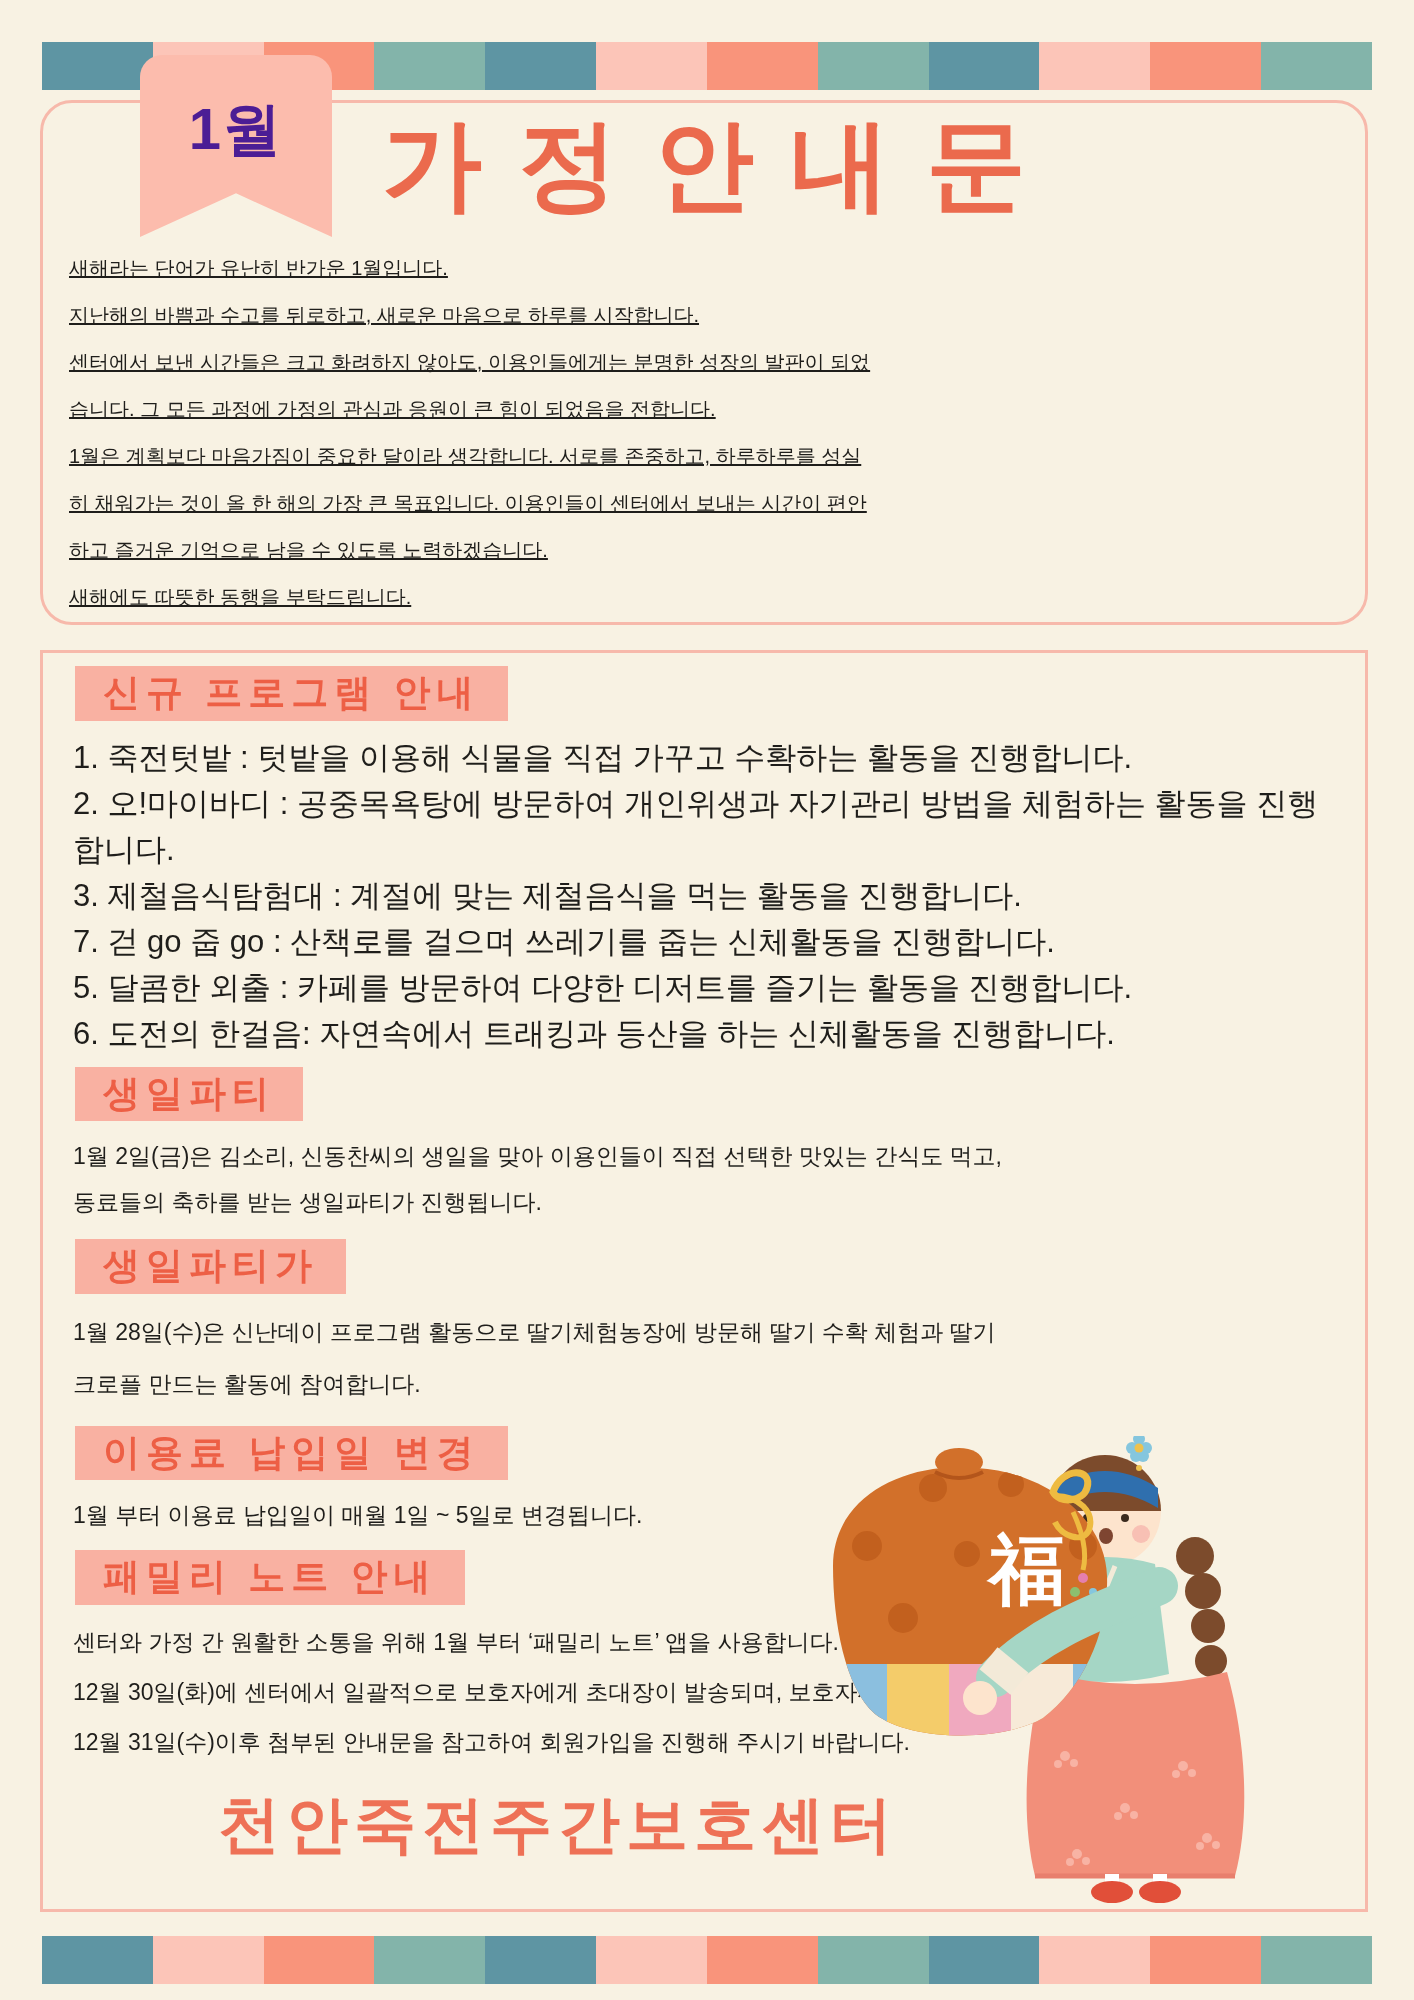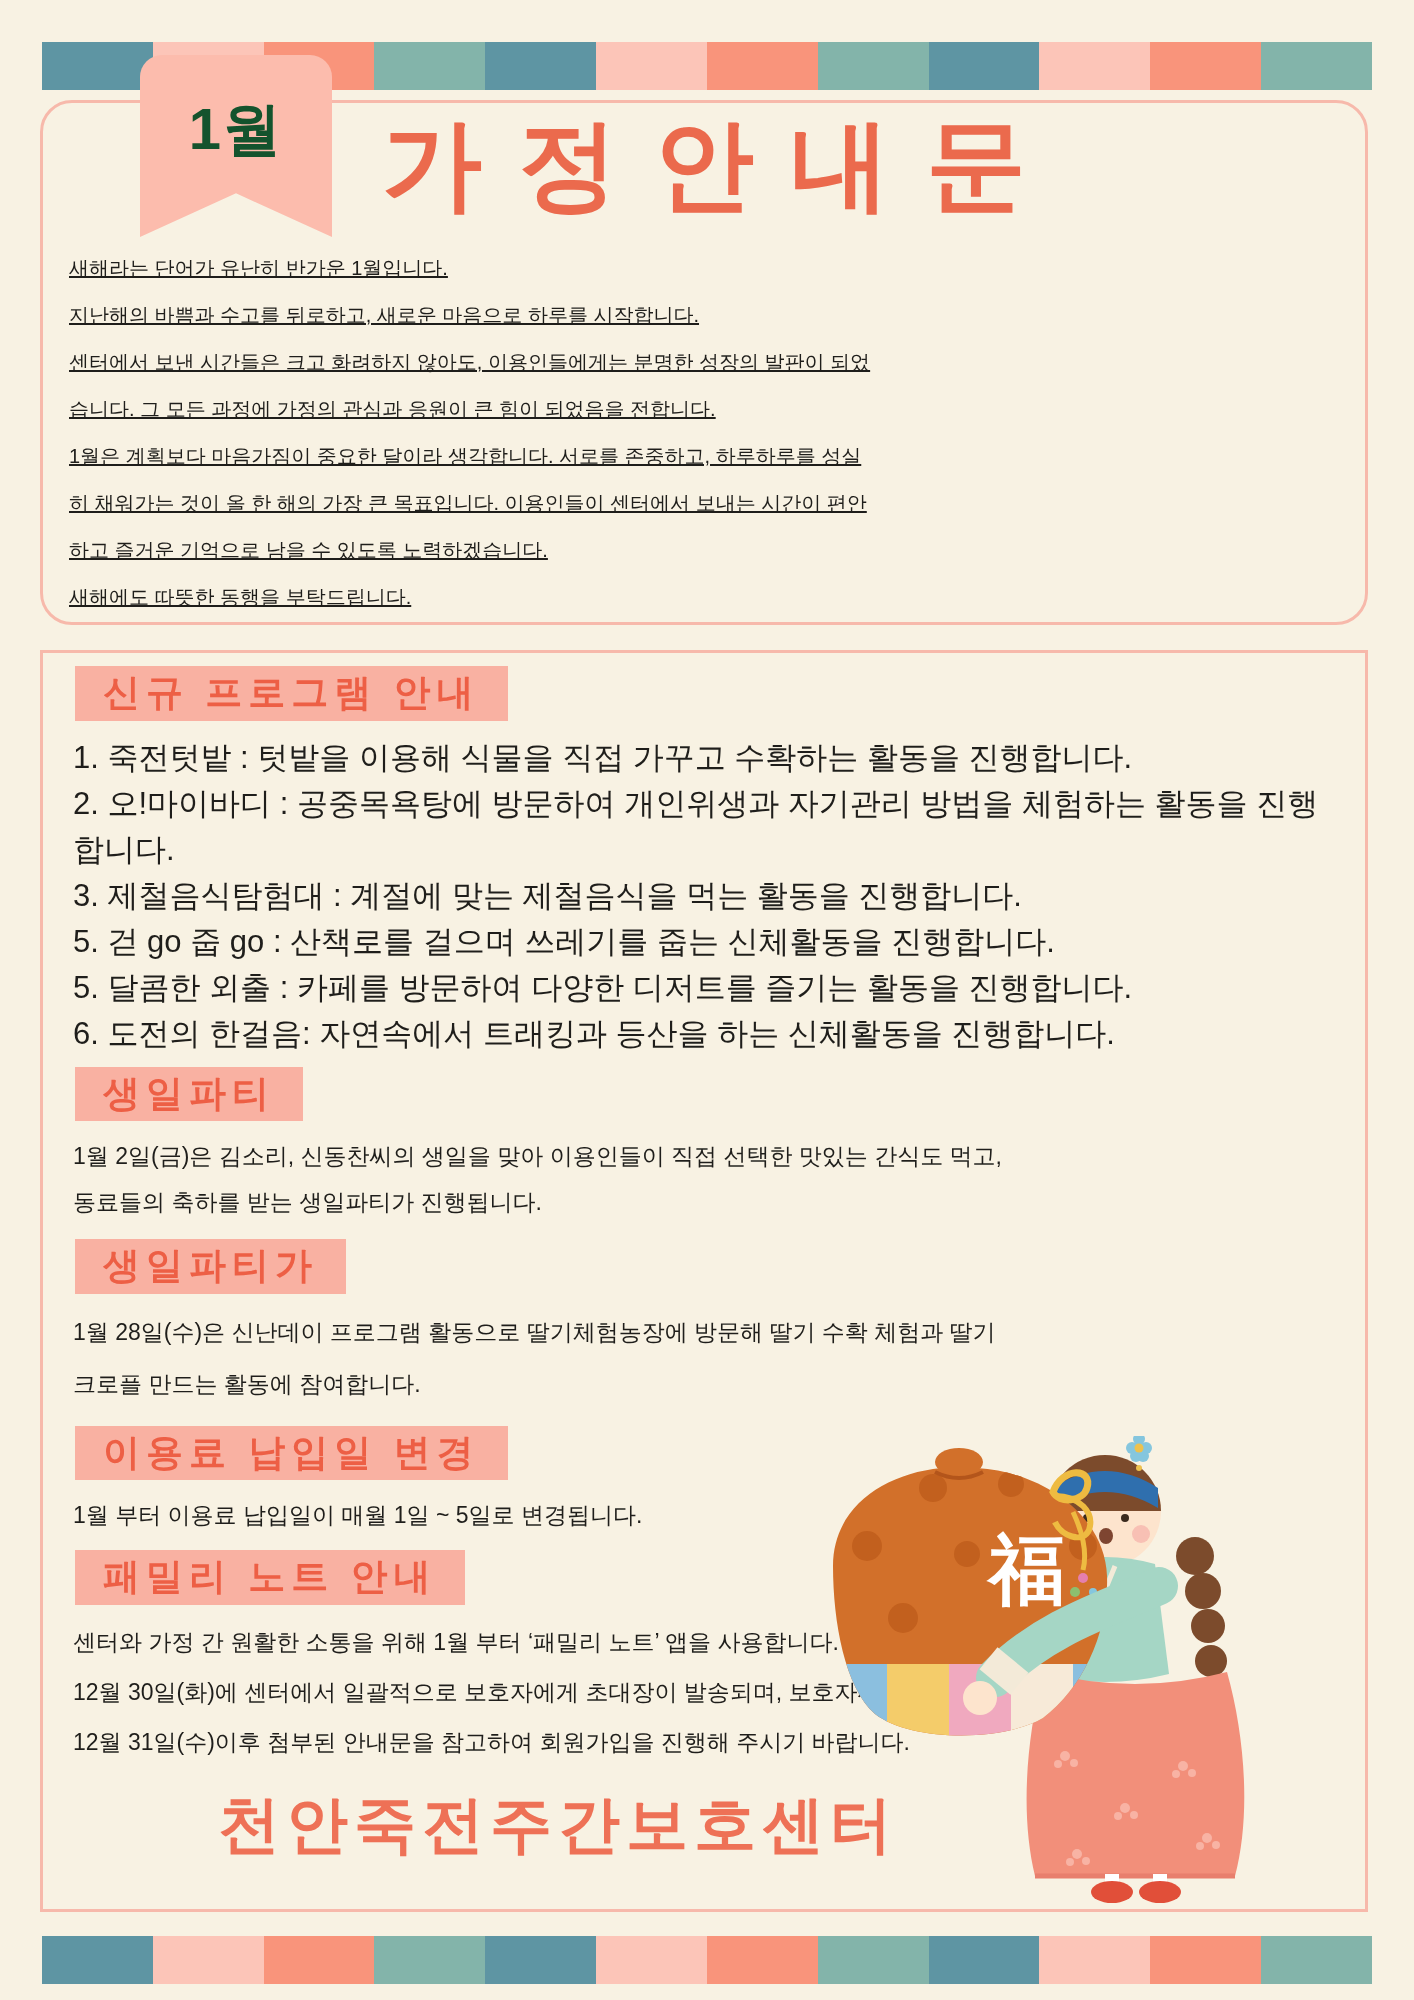--- a/index.html
+++ b/index.html
@@ -17,21 +17,21 @@
   .frame{position:absolute;left:40px;width:1322px;border:3px solid #f7b9ab;}
   #intro-box{top:100px;height:519px;border-radius:32px;}
   #main-box{top:650px;height:1256px;}
 
   .ribbon{
     position:absolute;left:140px;top:55px;width:192px;height:182px;
     background:#fcbcad;border-radius:22px 22px 0 0;
     clip-path:polygon(0 0,100% 0,100% 100%,50% 76%,0 100%);
     z-index:5;display:flex;justify-content:center;align-items:flex-start;
   }
-  .ribbon .label{margin-top:36px;font-size:58px;font-weight:bold;color:#14532d;letter-spacing:2px;}
+  .ribbon .label{margin-top:36px;font-size:58px;font-weight:bold;color:#4c1d95;letter-spacing:2px;}
 
   .page-title{
     margin-top:6px;text-align:center;font-size:100px;font-weight:bold;
     color:#eb6a4d;letter-spacing:36px;text-indent:36px;line-height:1.1;white-space:nowrap;
   }
   .intro-text{margin:26px 26px 0 26px;font-size:20px;line-height:47px;text-decoration:underline;}
   .intro-text div{min-height:47px;}
 
   .section-heading{
     display:block;width:max-content;margin-left:32px;padding:6px 28px;
@@ -100,21 +100,21 @@
     <div>새해에도 따뜻한 동행을 부탁드립니다.</div>
   </div>
 </div>
 
 <div id="main-box" class="frame">
   <div class="section-heading mt13">신규 프로그램 안내</div>
   <div class="program-list">
     <div>1.  죽전텃밭 : 텃밭을 이용해 식물을 직접 가꾸고 수확하는 활동을 진행합니다.</div>
     <div>2.  오!마이바디 : 공중목욕탕에 방문하여 개인위생과 자기관리 방법을 체험하는 활동을 진행합니다.</div>
     <div>3.  제철음식탐험대 : 계절에 맞는 제철음식을 먹는 활동을 진행합니다.</div>
-    <div>5. 걷 go 줍 go : 산책로를 걸으며 쓰레기를 줍는 신체활동을 진행합니다.</div>
+    <div>7. 걷 go 줍 go : 산책로를 걸으며 쓰레기를 줍는 신체활동을 진행합니다.</div>
     <div>5. 달콤한 외출 : 카페를 방문하여 다양한 디저트를 즐기는 활동을 진행합니다.</div>
     <div>6. 도전의 한걸음: 자연속에서 트래킹과 등산을 하는 신체활동을 진행합니다.</div>
   </div>
 
   <div class="section-heading mt10">생일파티</div>
   <div class="body-text mt14">
     <div>1월 2일(금)은 김소리, 신동찬씨의 생일을 맞아 이용인들이 직접 선택한 맛있는 간식도 먹고,</div>
     <div>동료들의 축하를 받는 생일파티가 진행됩니다.</div>
   </div>
 

